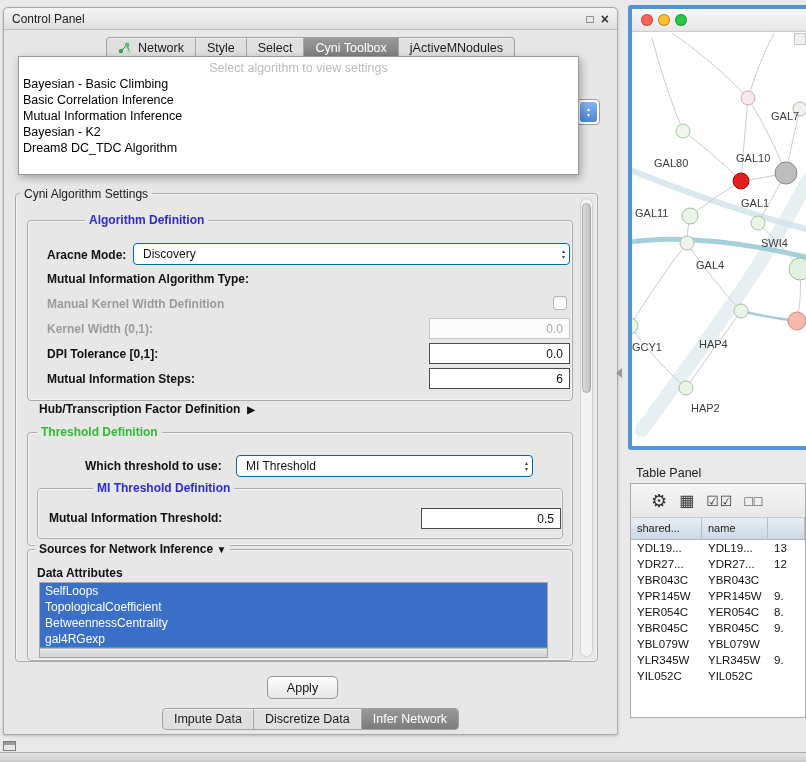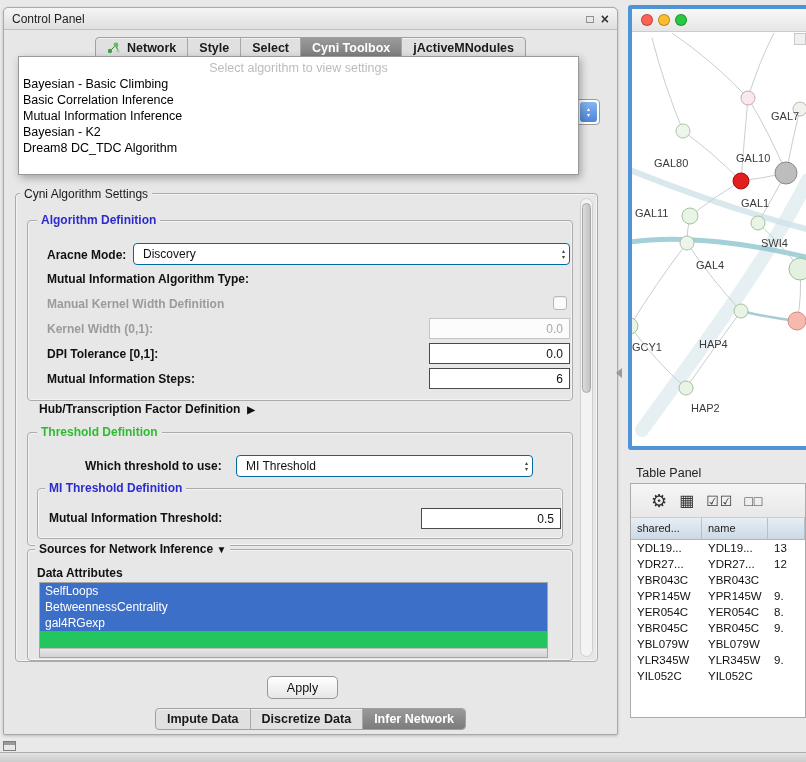--- a/index.html
+++ b/index.html
@@ -6,36 +6,36 @@
   body{background:#b9b9b9;}
   .page{position:relative;width:806px;height:762px;background:#e9e9e9;font-family:"Liberation Sans",sans-serif;overflow:hidden;}
   
   .control-panel{position:absolute;left:3px;top:7px;width:615px;height:728px;background:#e7e7e7;border:1px solid #a9a9a9;border-radius:5px 5px 2px 2px;box-shadow:0 1px 3px rgba(0,0,0,.2);}
   .cp-titlebar{height:22px;display:flex;align-items:center;padding:0 8px;background:linear-gradient(#f5f5f5,#dfdfdf);border-bottom:1px solid #bfbfbf;border-radius:5px 5px 0 0;font-size:12px;color:#222;}
   .cp-winbtns{margin-left:auto;display:flex;gap:7px;align-items:center;}
   .win-btn{font-size:12px;color:#333;line-height:12px;}
   .win-btn:last-child{font-weight:bold;font-size:14px;}
   .tabbar-wrap{position:absolute;left:0;right:0;display:flex;justify-content:center;}
   .tabbar{display:flex;border:1px solid #a0a0a0;border-radius:4px;overflow:hidden;background:#e0e0e0;box-shadow:inset 0 1px 0 rgba(255,255,255,.6);}
-  .tab{display:flex;align-items:center;gap:7px;padding:3px 11px;font-size:12.5px;color:#1a1a1a;border-right:1px solid #a8a8a8;white-space:nowrap;font-weight:bold;}
+  .tab{display:flex;align-items:center;gap:7px;padding:3px 11px;font-size:12.5px;color:#1a1a1a;border-right:1px solid #a8a8a8;white-space:nowrap;}
   .tab:last-child{border-right:none;}
   .tab.active{background:linear-gradient(#9a9a9a,#7c7c7c);color:#fff;}
   
   .dropdown{position:absolute;left:14px;top:48px;width:561px;height:119px;background:#fff;border:1px solid #999;box-shadow:2px 3px 8px rgba(0,0,0,.3);z-index:30;padding-top:3px;}
   .dd-placeholder{height:16px;line-height:16px;text-align:center;color:#bcbcbc;font-size:12.5px;}
   .dd-item{height:16px;line-height:16px;padding:0 4px;font-size:12.5px;color:#000;}
   .dd-item.sel{font-weight:bold;}
   .combo-frag{position:absolute;left:569px;top:91px;width:27px;height:26px;background:#fff;border:1px solid #9a9a9a;border-radius:4px;z-index:5;}
   .combo-frag .stepper{position:absolute;right:2px;top:2px;bottom:2px;width:17px;}
   .stepper{display:flex;flex-direction:column;align-items:center;justify-content:center;font-size:6px;line-height:6px;color:#444;}
   .stepper.blue{background:linear-gradient(#85b4f2,#4d86d8);border-radius:3px;color:#fff;}
   
   .group{position:absolute;border:1px solid #ababab;border-radius:4px;box-shadow:inset 0 0 0 1px rgba(255,255,255,.55);}
   .gtitle{position:absolute;font-size:12px;background:#e7e7e7;padding:0 4px;white-space:nowrap;z-index:2;}
-  .gtitle.blue{color:#2b2bd0;font-weight:bold;}
+  .gtitle.blue{color:#2b2bd0;font-weight:bold;margin-left:48px;}
   .gtitle.green{color:#2fbb2f;font-weight:bold;}
   .gtitle.black{color:#1a1a1a;}
   .gtitle.bold{font-weight:bold;color:#111;}
   .lbl{position:absolute;font-size:12px;font-weight:bold;color:#111;white-space:nowrap;}
   .lbl.dis{color:#9b9b9b;}
   .combo{position:absolute;height:22px;background:#ffffff;border:1px solid #0369a1;border-radius:4px;display:flex;align-items:center;padding:0 20px 0 9px;font-size:12px;color:#111;}
   .combo .stepper{position:absolute;right:4px;top:0;bottom:0;}
   .chk{position:absolute;width:14px;height:14px;background:#fafafa;border:1px solid #b8b8b8;border-radius:3px;box-shadow:inset 0 1px 1px rgba(0,0,0,.06);}
   .field{position:absolute;height:21px;background:#fff;border:1px solid #4a4a4a;font-size:12px;color:#111;text-align:right;padding:0 6px;font-family:"Liberation Sans",sans-serif;}
   .field.dis{border-color:#c4c4c4;color:#a8a8a8;background:#fcfcfc;}
@@ -191,20 +191,21 @@
     <span class="lbl" style="left:45px;top:503px" data-name="mi-threshold-label">Mutual Information Threshold:</span>
     <input class="field" style="left: 417px; top: 500px; width: 140px;" data-name="mi-threshold-input" value="0.5">
 
     <div class="group" style="left:23px;top:541px;width:546px;height:112px" data-name="sources-group"></div>
     <span class="gtitle bold" style="left:31px;top:534px" data-name="sources-group-title"><span data-name="sources-title-text">Sources for Network Inference</span> <span class="tri" data-name="collapse-arrow-icon">▼</span></span>
 
     <span class="lbl" style="left:33px;top:558px" data-name="data-attributes-label">Data Attributes</span>
     <div class="attr-list" style="left:35px;top:574px;width:509px;height:76px" data-name="data-attributes-list-box">
       <div data-name="data-attributes-list">
           <div class="attr-item" data-name="attribute-item">SelfLoops</div>
+          <div class="attr-item" data-name="attribute-item">TopologicalCoefficient</div>
           <div class="attr-item" data-name="attribute-item">BetweennessCentrality</div>
           <div class="attr-item" data-name="attribute-item">gal4RGexp</div>
         </div>
       <div class="attr-hscroll" data-name="list-horizontal-scrollbar"></div>
     </div>
 
     <button class="apply-btn" data-name="apply-button">Apply</button>
 
     <div class="tabbar-wrap" style="top:700px" data-name="bottom-tab-bar-wrap">
       <div class="tabbar" data-name="bottom-tab-bar">

